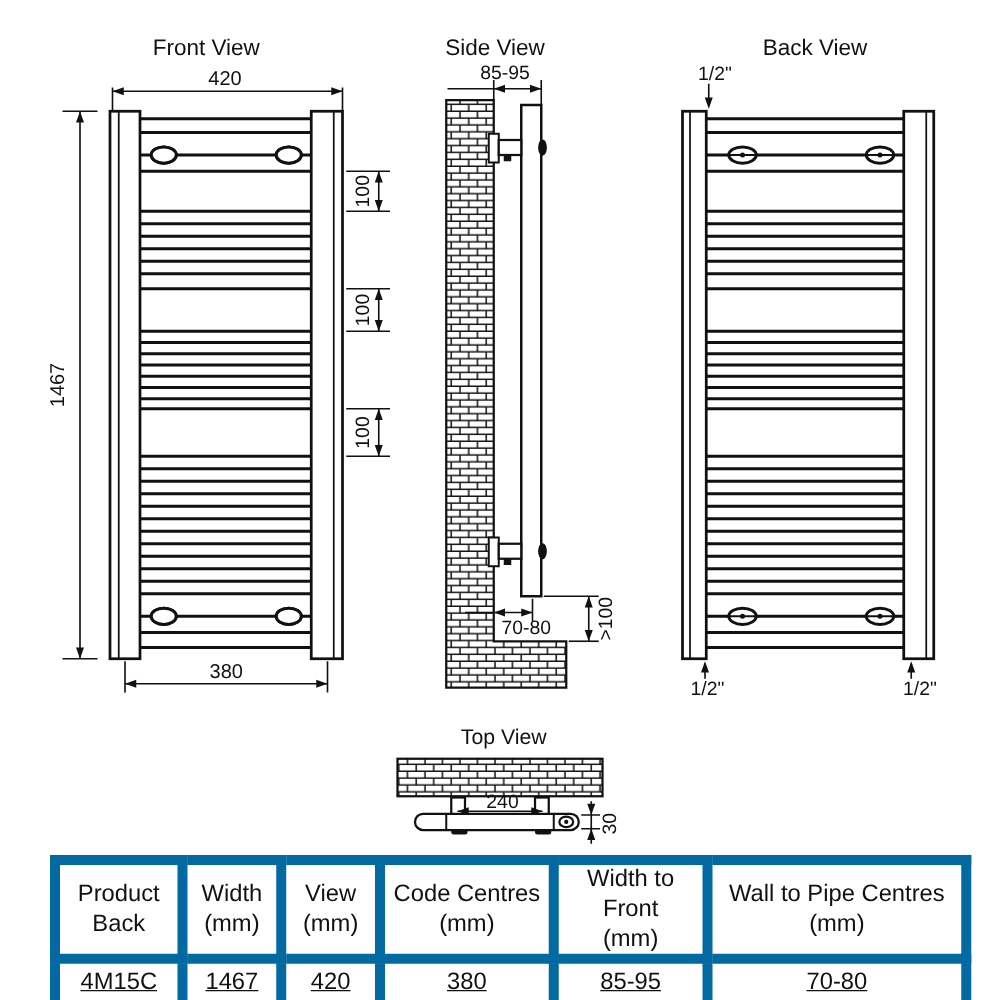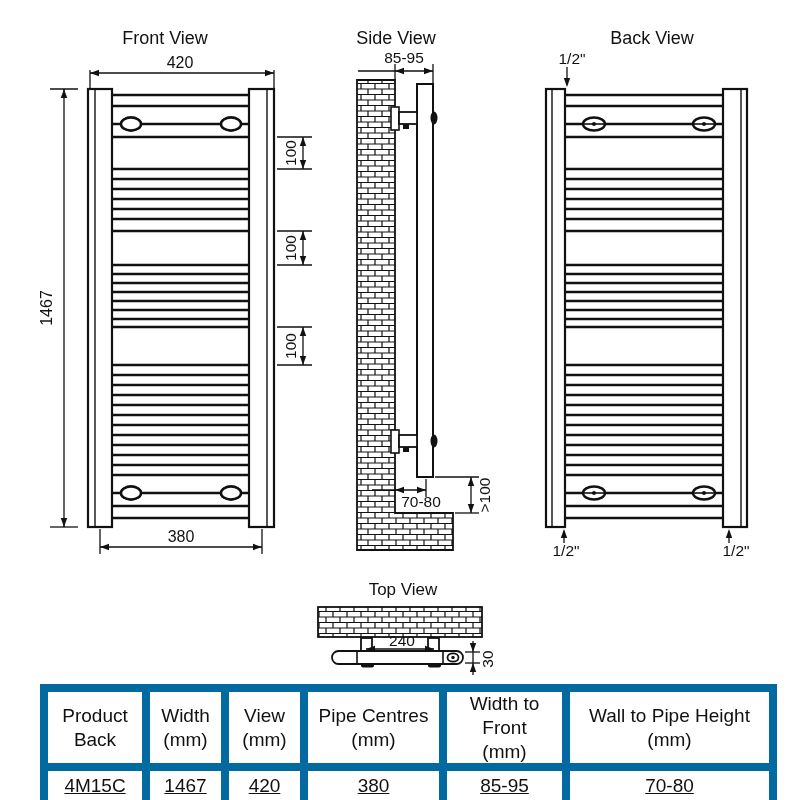--- a/index.html
+++ b/index.html
@@ -296,29 +296,29 @@
         </th>
         <th>
           <div>Width</div>
           <div>(mm)</div>
         </th>
         <th>
           <div>View</div>
           <div>(mm)</div>
         </th>
         <th>
-          <div>Pipe Centres</div>
+          <div>Code Centres</div>
           <div>(mm)</div>
         </th>
         <th>
           <div>Width to Front</div>
           <div>(mm)</div>
         </th>
         <th>
-          <div>Wall to Pipe Height</div>
+          <div>Wall to Pipe Centres</div>
           <div>(mm)</div>
         </th>
       </tr>
     </thead>
     <tbody>
       <tr>
         <td>4M15C</td>
         <td>1467</td>
         <td>420</td>
         <td>380</td>

